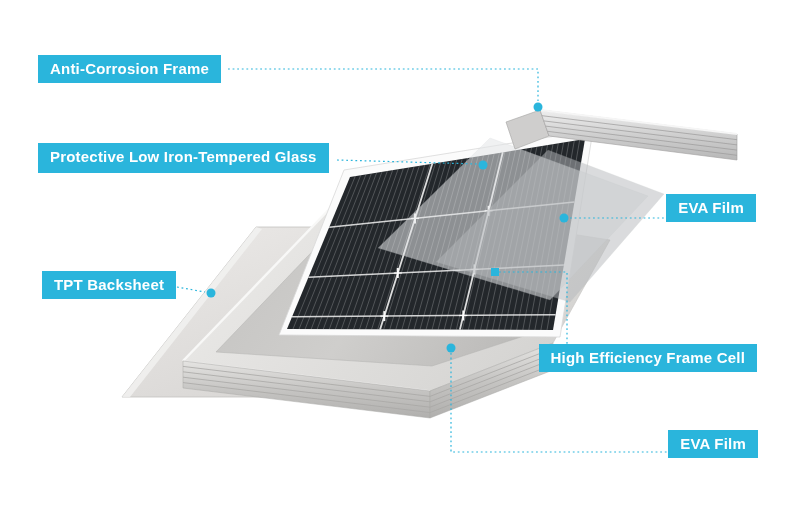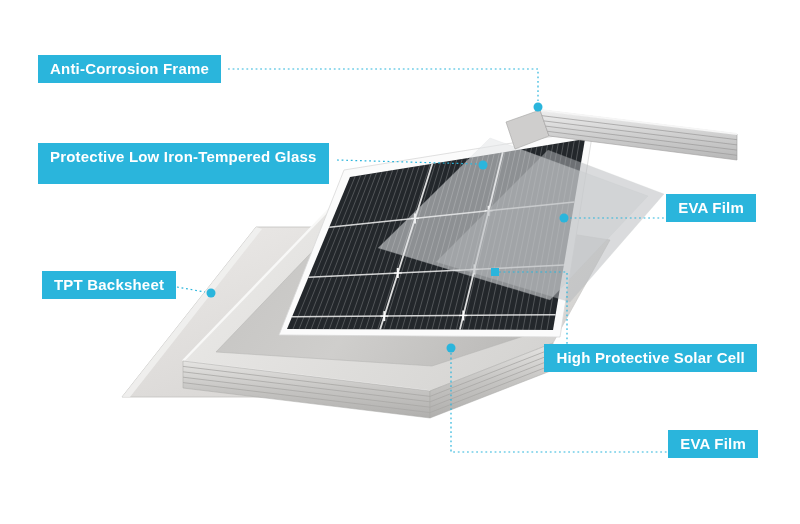--- a/index.html
+++ b/index.html
@@ -14,21 +14,21 @@
     color:#fff;
     font-weight:bold;
     font-size:15px;
     line-height:28px;
     height:28px;
     padding:0 12px;
     white-space:nowrap;
     letter-spacing:.2px;
   }
   .lbl1{left:38px;top:55px;}
-  .lbl2{left:38px;top:143px;height:41px;line-height:27px;}
+  .lbl2{left:38px;top:143px;height:30px;line-height:27px;}
   .lbl3{right:44px;top:194px;}
   .lbl4{left:42px;top:271px;height:28px;line-height:27px;}
   .lbl5{right:43px;top:344px;}
   .lbl6{right:42px;top:430px;}
 </style>
 </head>
 <body>
 
 <div class="stage" style="--accent: #2ab5dc;">
 
@@ -182,16 +182,16 @@
       <circle cx="211" cy="293" r="4.5"></circle>
       <rect x="491" y="268" width="8" height="8"></rect>
       <circle cx="451" cy="348" r="4.5"></circle>
     </g>
   </svg>
 
   <div class="lbl lbl1">Anti-Corrosion Frame</div>
   <div class="lbl lbl2">Protective Low Iron-Tempered Glass</div>
   <div class="lbl lbl3">EVA Film</div>
   <div class="lbl lbl4">TPT Backsheet</div>
-  <div class="lbl lbl5">High Protective Solar Cell</div>
+  <div class="lbl lbl5">High Efficiency Frame Cell</div>
   <div class="lbl lbl6">EVA Film</div>
 
 </div>
 
 </body></html>

